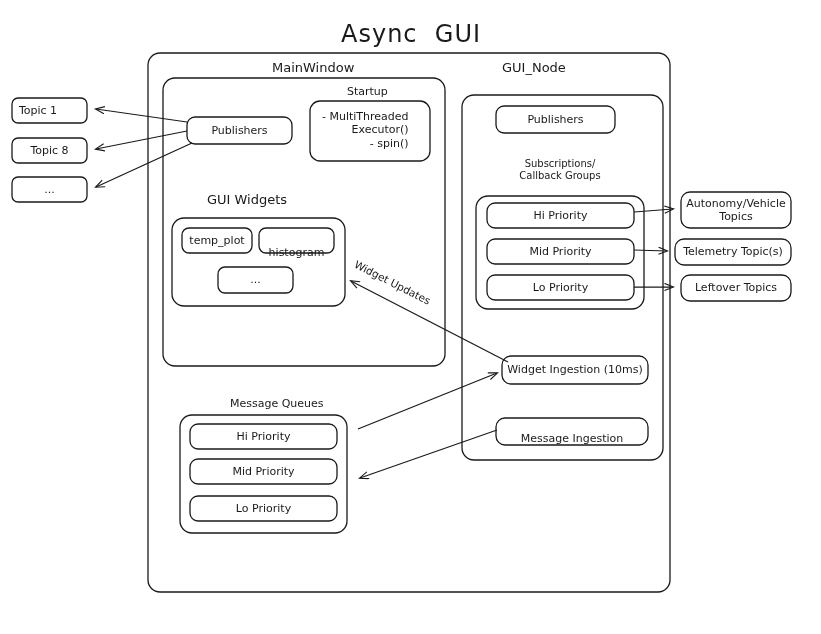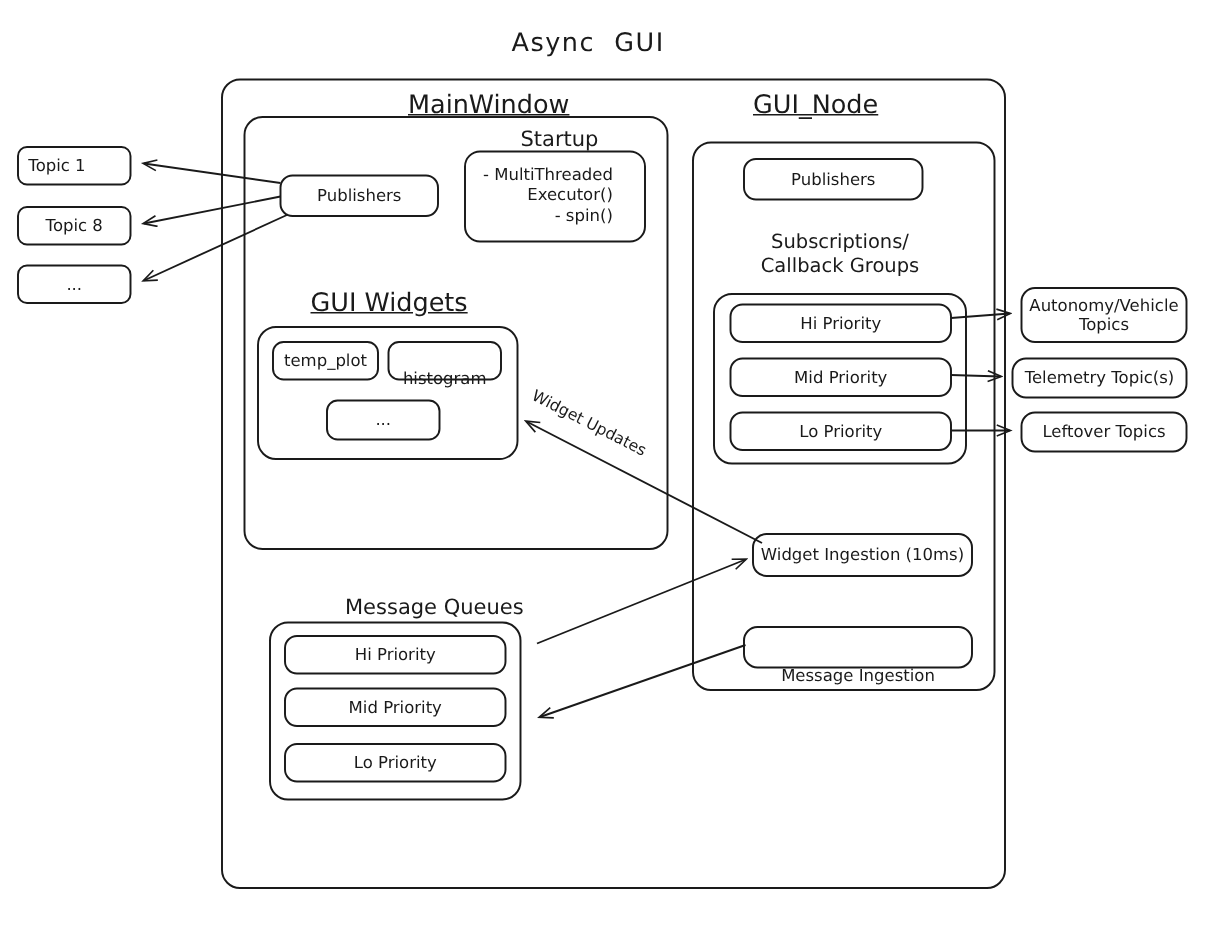--- a/index.html
+++ b/index.html
@@ -23,29 +23,28 @@
     height: 634px;
     pointer-events: none;
   }
   .lbl {
     position: absolute;
     color: #1a1a1a;
     white-space: pre;
     line-height: 1.25;
   }
   .title {
-    font-size: 17px;
+    font-size: 24px;
     letter-spacing: 1px;
   }
   .section-title {
-    font-size: 17px;
-    text-decoration: underline;
+    font-size: 13px;
   }
   .box-label {
-    font-size: 14px;
+    font-size: 11px;
     text-align: center;
   }
   .boxtext {
     position: absolute;
     font-size: 11px;
     color: #1a1a1a;
     display: flex;
     align-items: center;
     justify-content: center;
     text-align: center;
@@ -164,28 +163,28 @@
 
   <div class="lbl box-label" style="left:230px; top:397px;">Message Queues</div>
   <div class="boxtext" style="left:190px; top:424px; width:147px; height:25px;">Hi Priority</div>
   <div class="boxtext" style="left:190px; top:459px; width:147px; height:25px;">Mid Priority</div>
   <div class="boxtext" style="left:190px; top:496px; width:147px; height:25px;">Lo Priority</div>
 
   <div class="lbl section-title" style="left:502px; top:60px;">GUI_Node</div>
 
   <div class="boxtext" style="left:496px; top:106px; width:119px; height:27px;">Publishers</div>
 
-  <div class="boxtext" style="left:476px; top:148px; width:168px; height:44px; font-size:13px;">Subscriptions/
+  <div class="boxtext" style="left:476px; top:148px; width:168px; height:44px; font-size:10px;">Subscriptions/
 Callback Groups</div>
   <div class="boxtext" style="left:487px; top:203px; width:147px; height:25px;">Hi Priority</div>
   <div class="boxtext" style="left:487px; top:239px; width:147px; height:25px;">Mid Priority</div>
   <div class="boxtext" style="left:487px; top:275px; width:147px; height:25px;">Lo Priority</div>
 
   <div class="boxtext" style="left:502px; top:356px; width:146px; height:28px;">Widget Ingestion (10ms)</div>
-  <div class="boxtext" style="left:496px; top:418px; width:152px; height:41px;margin-top:12px;">Message Ingestion</div>
+  <div class="boxtext" style="left:496px; top:418px; width:152px; height:41px;">Message Ingestion</div>
 
   <div class="boxtext" style="left:675px; top:239px; width:116px; height:26px;">Telemetry Topic(s)</div>
   <div class="boxtext" style="left:681px; top:192px; width:110px; height:36px;">Autonomy/Vehicle
 Topics</div>
   <div class="boxtext" style="left:681px; top:275px; width:110px; height:26px;">Leftover Topics</div>
 
   <div class="arrow-label" style="left:358px; top:258px; transform: rotate(27deg); transform-origin: left top;">Widget Updates</div>
 
 </div>
 

